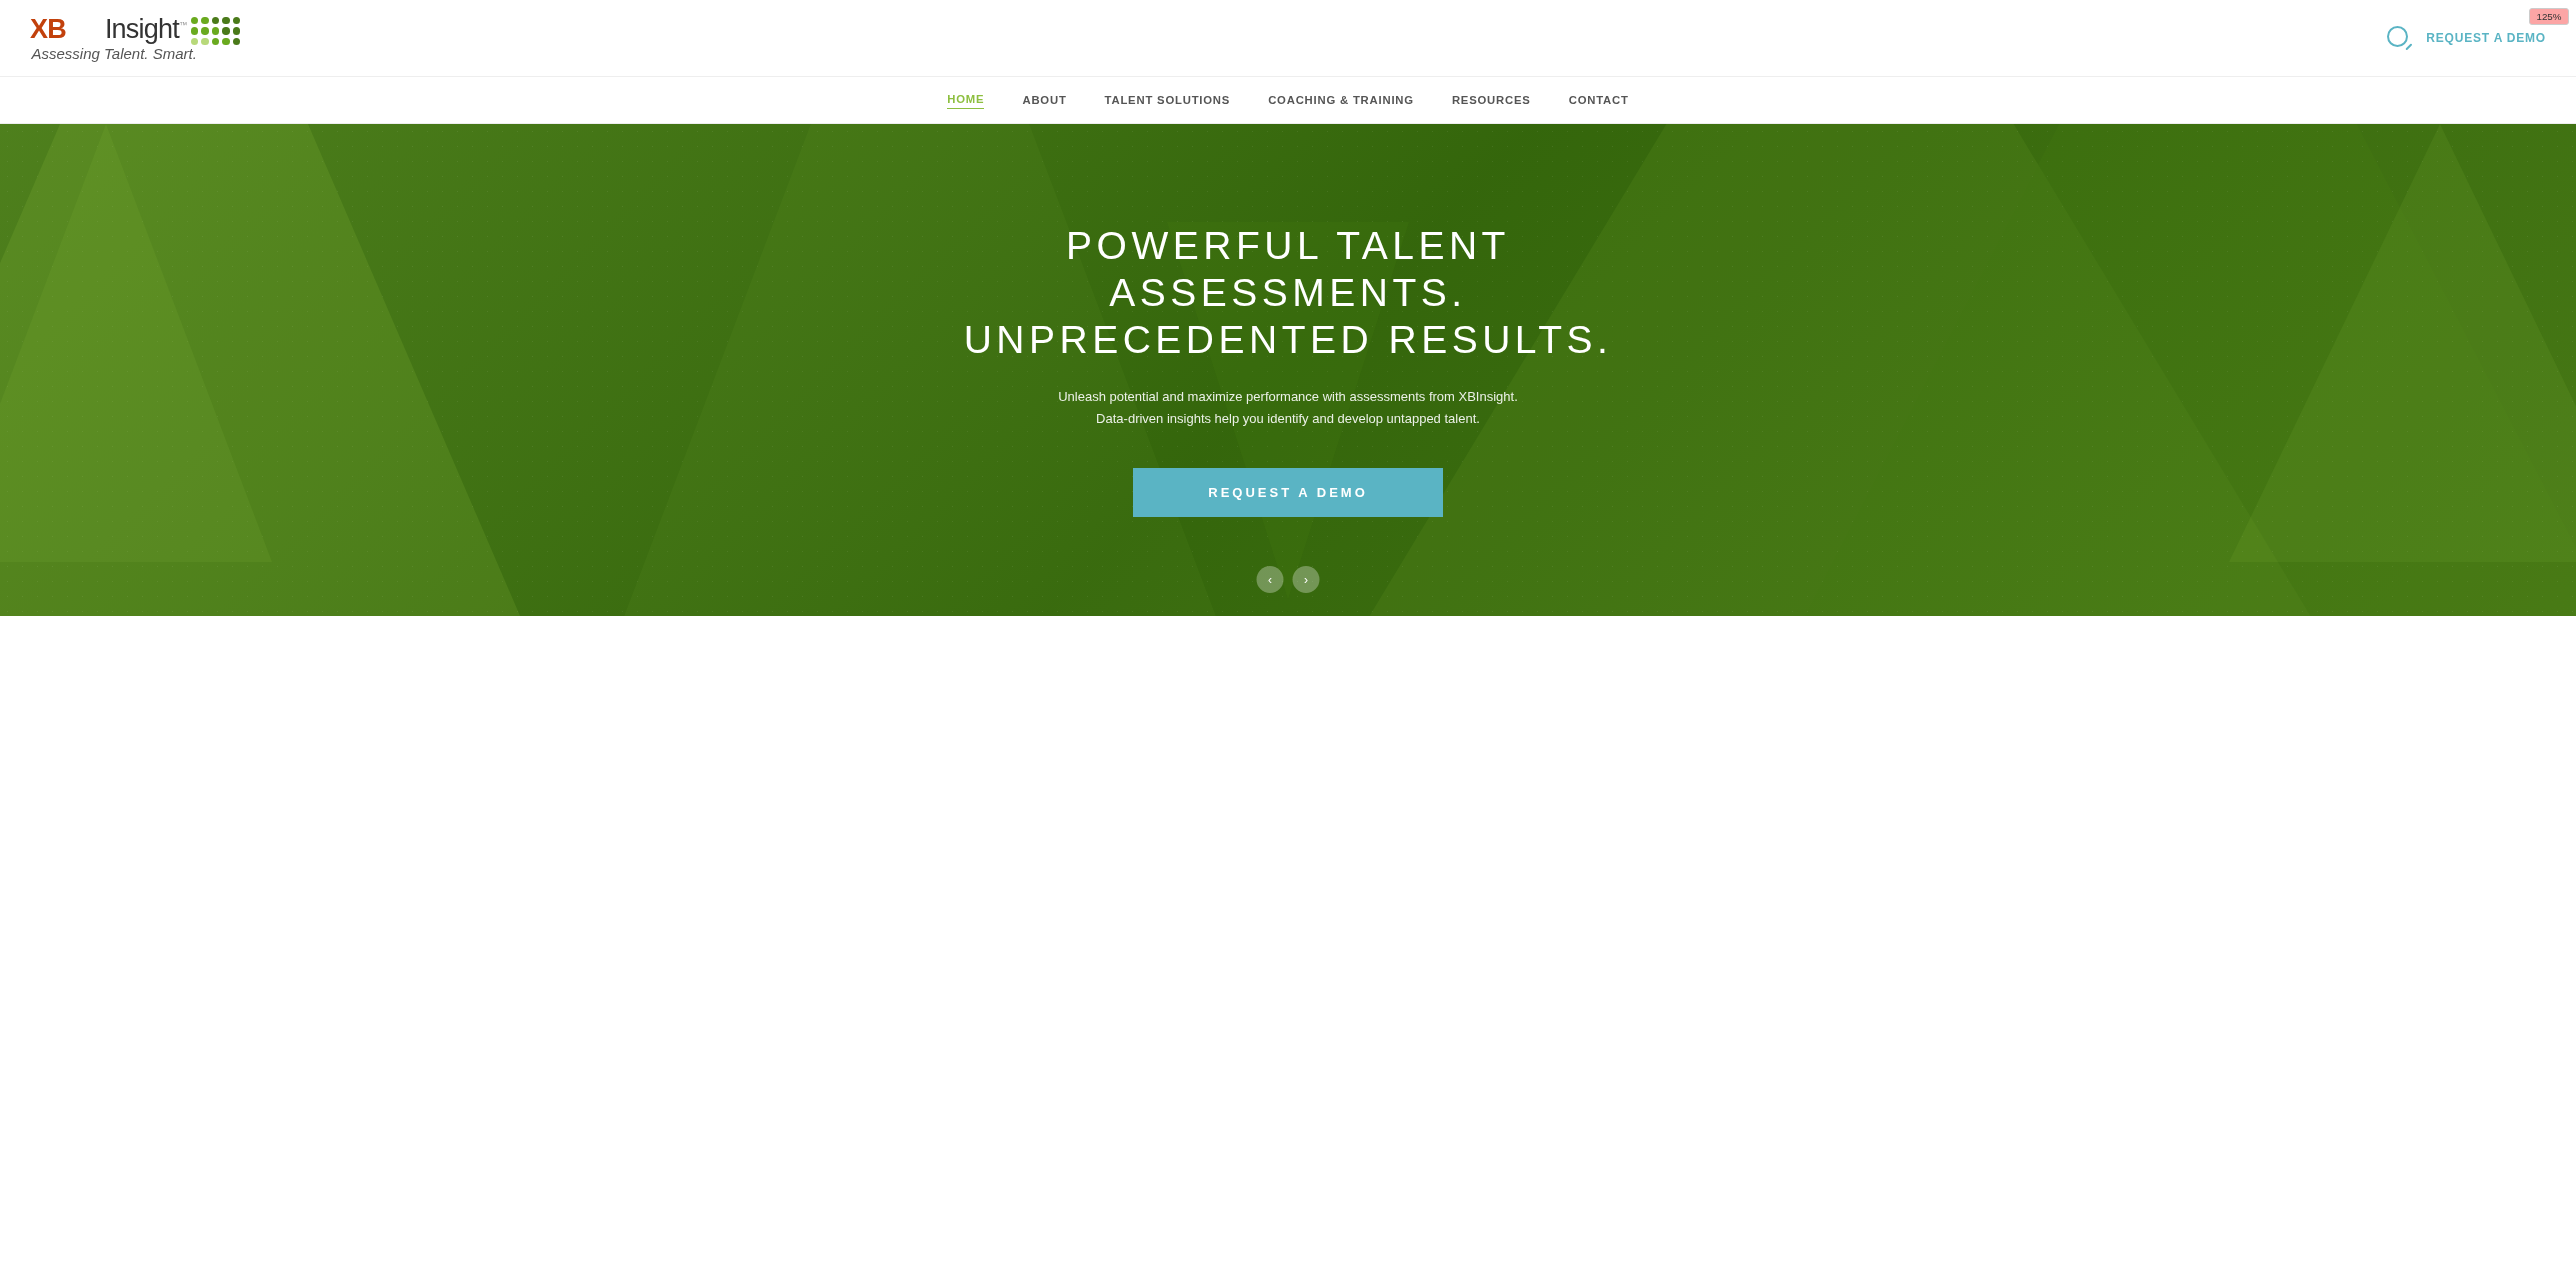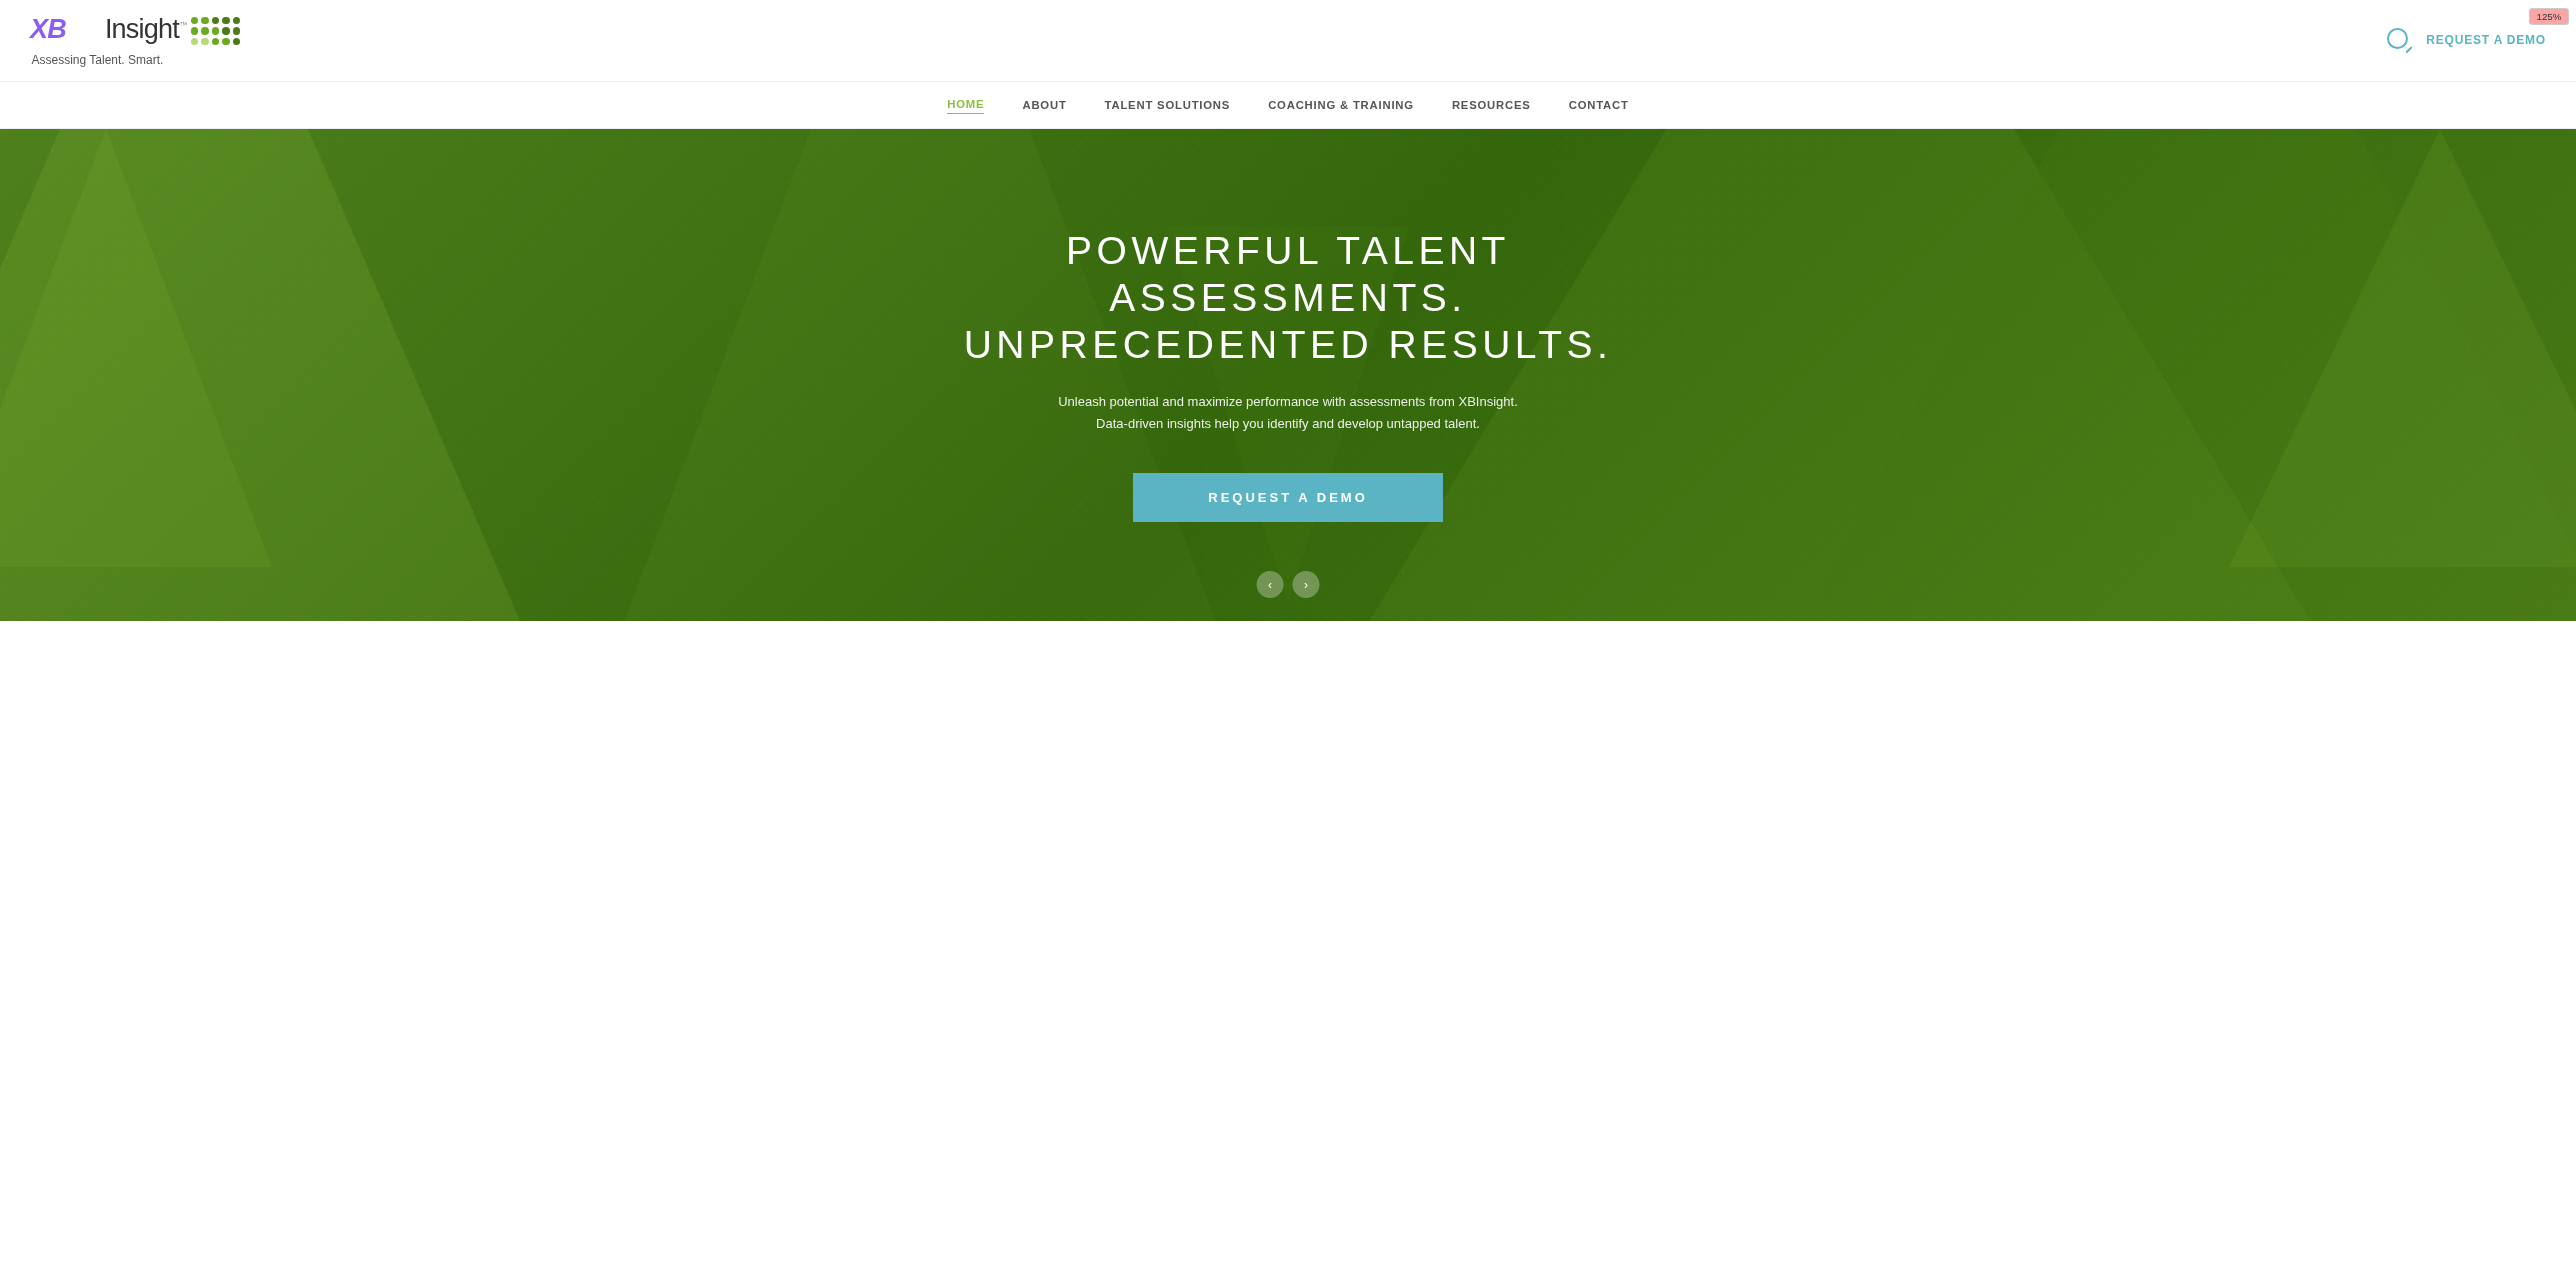--- a/index.html
+++ b/index.html
@@ -25,22 +25,21 @@
       gap: 6px;
     }
     .logo-text {
       font-size: 27px;
       font-weight: 300;
       color: #333;
       letter-spacing: -0.8px;
     }
     .logo-text span.xb {
       font-weight: 700;
-      color: #8b5cf6;
-      font-style: italic;
+      color: #c2410c;
     }
     .logo-text span.insight {
       font-weight: 300;
       color: #333;
       margin-left: 39px;
     }
     .logo-tm {
       font-size: 8.3px;
       color: #999;
       vertical-align: super;
@@ -55,23 +54,24 @@
     .logo-dot {
       width: 7.5px;
       height: 7.5px;
       border-radius: 50%;
       background: #8dbf3f;
     }
     .logo-dot.dark { background: #4a7a1a; }
     .logo-dot.light { background: #b8d97a; }
     .logo-dot.mid { background: #6aaa1f; }
     .logo-tagline {
-      font-size: 12px;
+      font-size: 15px;
       color: #555;
-      margin-top: 8px;
+      font-style: italic;
+      margin-top: 0;
       padding-left: 1.5px;
     }
 
     .header-right {
       display: flex;
       align-items: center;
       gap: 15px;
     }
     .search-icon-btn {
       background: none;

